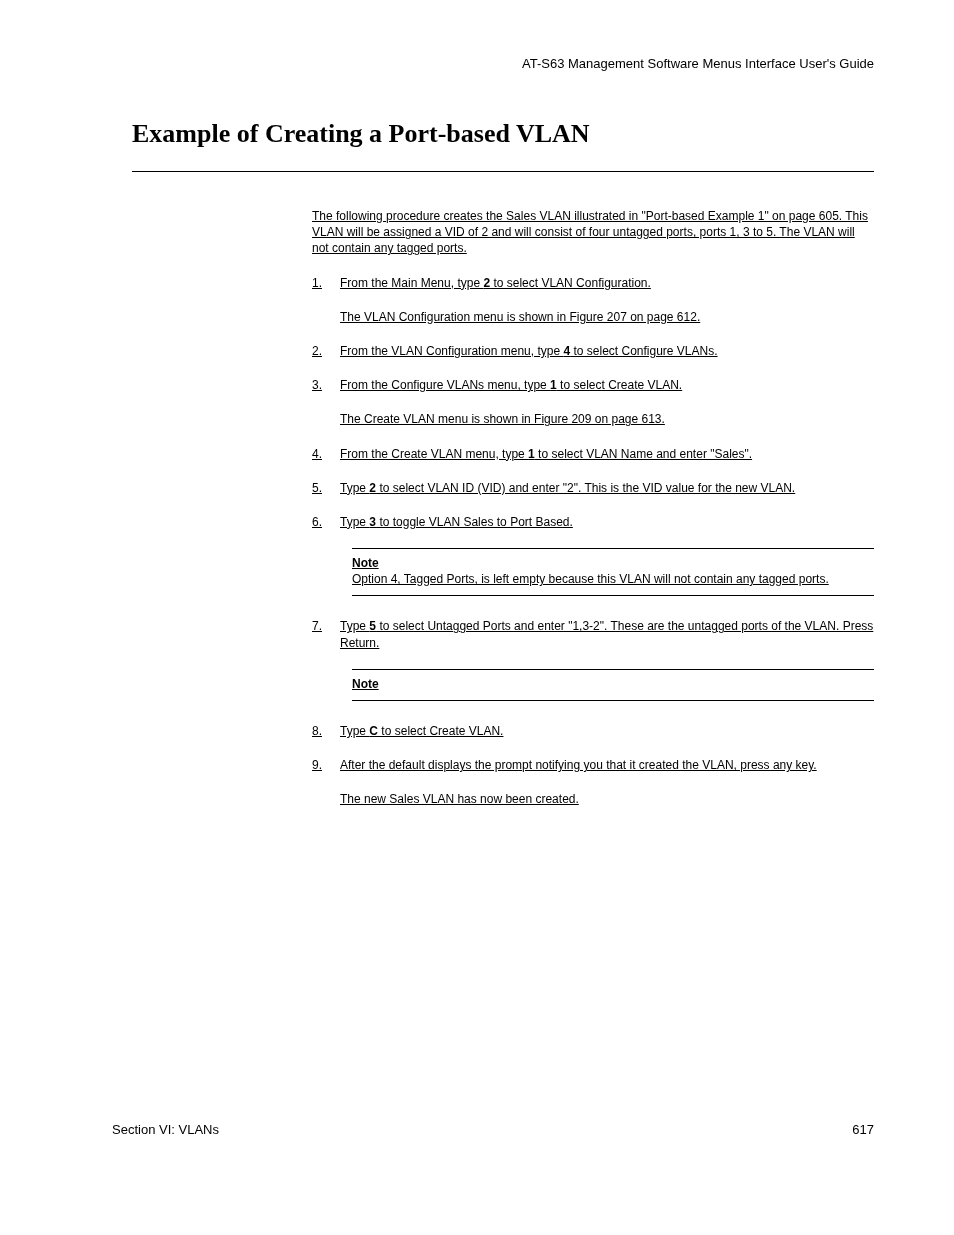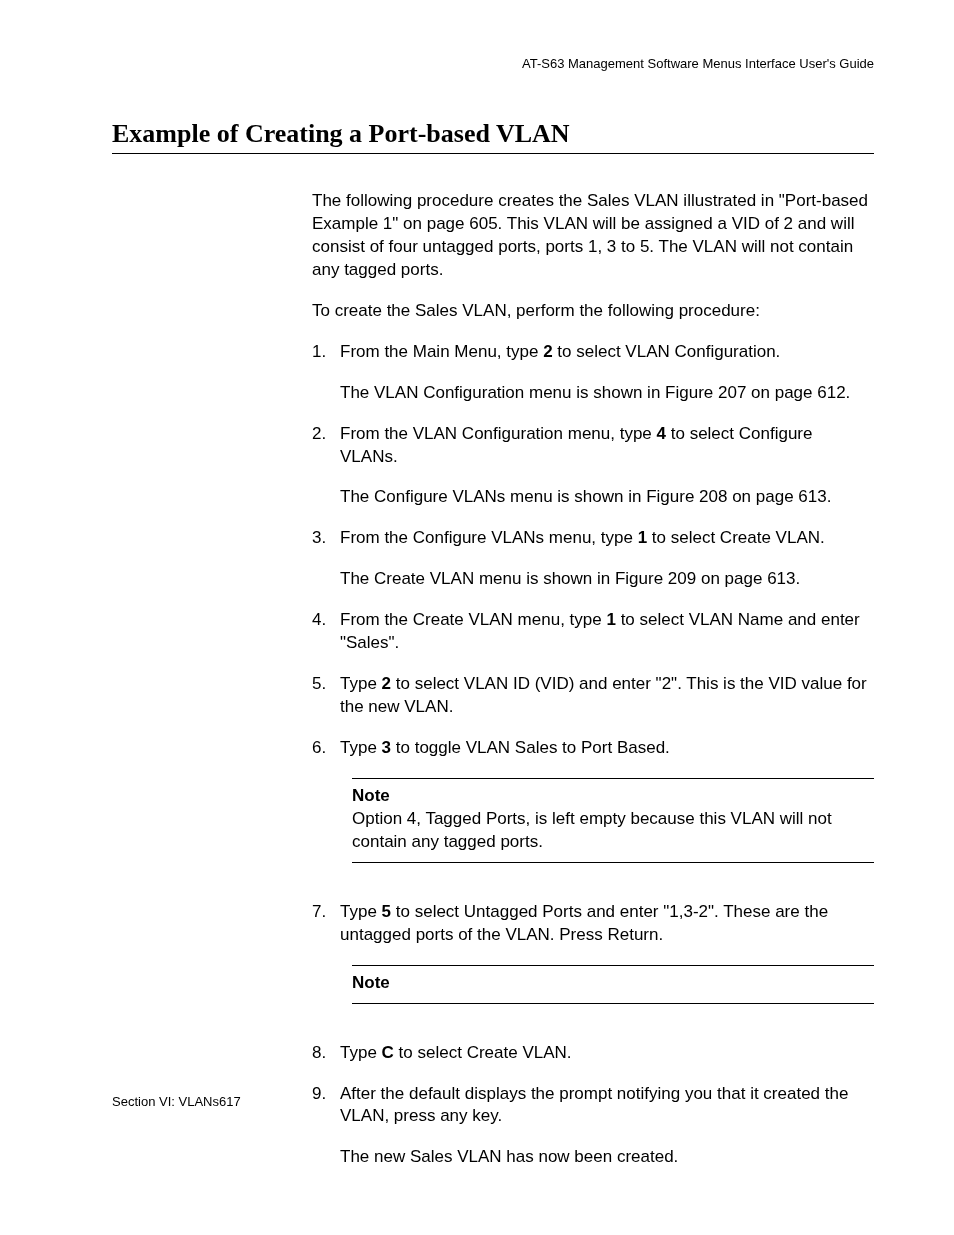--- a/index.html
+++ b/index.html
@@ -19,27 +19,29 @@
   .running-header {
     text-align: right;
     font-size: 13px;
     margin-bottom: 48px;
   }
   .section-title {
     font-family: "Times New Roman", Times, serif;
     font-weight: bold;
     font-size: 26px;
     border-bottom: 1px solid #000;
-    padding-bottom: 4px;
+    padding-bottom: 22px;
     margin-bottom: 36px;
+    margin-left: 20px;
   }
   .body-col {
     margin-left: 200px;
-    font-size: 17px;
+    font-size: 12px;
     line-height: 1.35;
+    text-decoration: underline;
   }
   .para {
     margin-bottom: 18px;
   }
   .step {
     display: flex;
     margin-bottom: 18px;
   }
   .step-num {
     flex: 0 0 28px;
@@ -50,65 +52,64 @@
   .step-result {
     margin-left: 28px;
     margin-bottom: 18px;
   }
   .note-box {
     margin-left: 40px;
     margin-right: 0;
     border-top: 1px solid #000;
     border-bottom: 1px solid #000;
     padding: 6px 0 8px 0;
-    margin-bottom: 38px;
+    margin-bottom: 22px;
   }
   .note-label {
     font-weight: bold;
   }
   .footer {
     position: absolute;
     left: 112px;
     right: 80px;
-    bottom: 84px;
+    bottom: 56px;
     display: flex;
+    justify-content: space-between;
     font-size: 13px;
   }
   b { font-weight: bold; }
 </style>
 </head>
 <body>
 
 <div class="page">
 
   <div class="running-header">AT-S63 Management Software Menus Interface User's Guide</div>
 
   <div class="section-title">Example of Creating a Port-based VLAN</div>
 
   <div class="body-col">
 
     <div class="para">The following procedure creates the Sales VLAN illustrated in "Port-based Example 1" on page 605. This VLAN will be assigned a VID of 2 and will consist of four untagged ports, ports 1, 3 to 5. The VLAN will not contain any tagged ports.</div>
 
-    <div class="para">To create the Sales VLAN, perform the following procedure:</div>
 
     <div class="step">
       <div class="step-num">1.</div>
       <div class="step-body">
         <span>From the Main Menu, type </span><b>2</b><span> to select VLAN Configuration.</span>
       </div>
     </div>
     <div class="step-result">The VLAN Configuration menu is shown in Figure 207 on page 612.</div>
 
     <div class="step">
       <div class="step-num">2.</div>
       <div class="step-body">
         <span>From the VLAN Configuration menu, type </span><b>4</b><span> to select Configure VLANs.</span>
       </div>
     </div>
-    <div class="step-result">The Configure VLANs menu is shown in Figure 208 on page 613.</div>
 
     <div class="step">
       <div class="step-num">3.</div>
       <div class="step-body">
         <span>From the Configure VLANs menu, type </span><b>1</b><span> to select Create VLAN.</span>
       </div>
     </div>
     <div class="step-result">The Create VLAN menu is shown in Figure 209 on page 613.</div>
 
     <div class="step">

